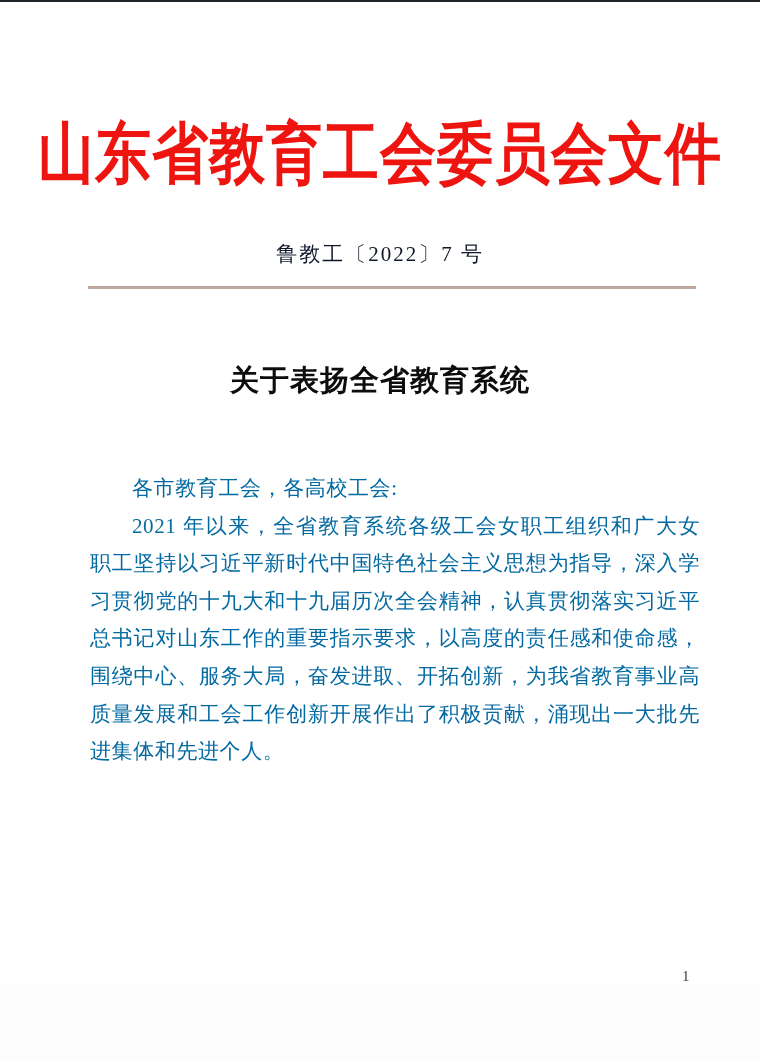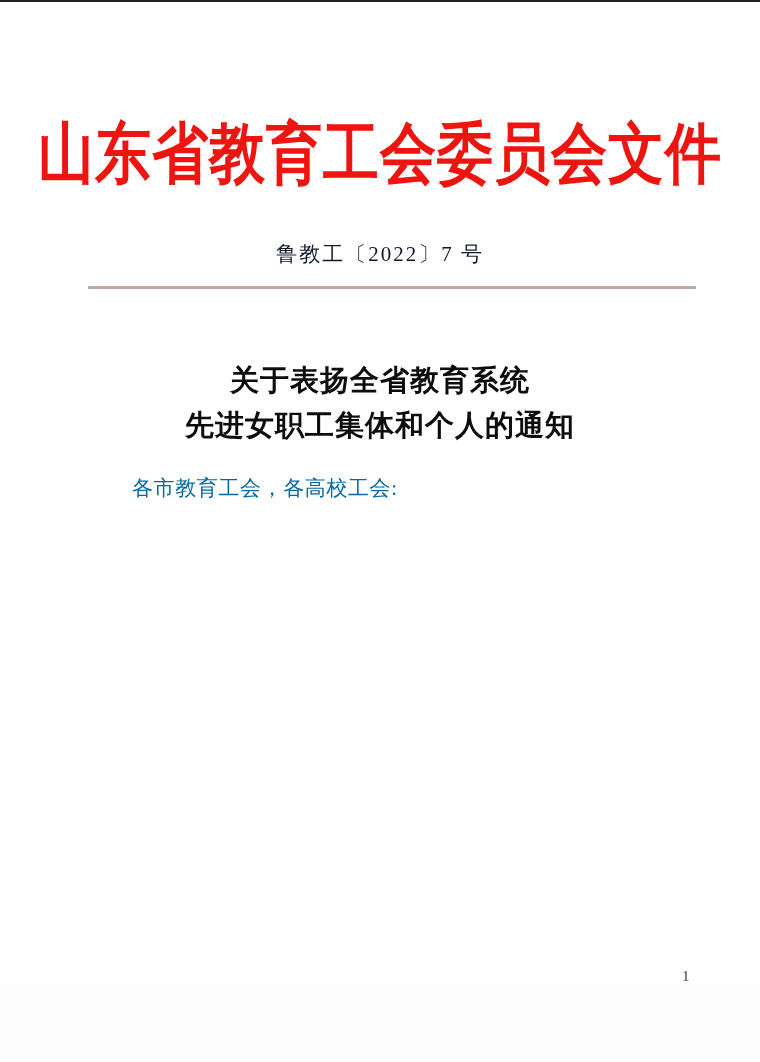--- a/index.html
+++ b/index.html
@@ -101,22 +101,22 @@
 <div class="page">
 
   <div class="org-title">山东省教育工会委员会文件</div>
 
   <div class="doc-number">鲁教工〔2022〕7 号</div>
 
   <div class="divider"></div>
 
   <div class="doc-title">
     <div>关于表扬全省教育系统</div>
-    <div>先进女职工集体和个人的通知</div>
   </div>
 
   <div class="body-text">
     <div class="para salutation">各市教育工会，各高校工会:</div>
+    <div class="para">2021 年以来，全省教育系统各级工会女职工组织和广大女职工坚持以习近平新时代中国特色社会主义思想为指导，深入学习贯彻党的十九大和十九届历次全会精神，认真贯彻落实习近平总书记对山东工作的重要指示要求，以高度的责任感和使命感，围绕中心、服务大局，奋发进取、开拓创新，为我省教育事业高质量发展和工会工作创新开展作出了积极贡献，涌现出一大批先进集体和先进个人。</div>
   </div>
 
   <div class="page-number">1</div>
 
 </div>
 
 </body></html>

